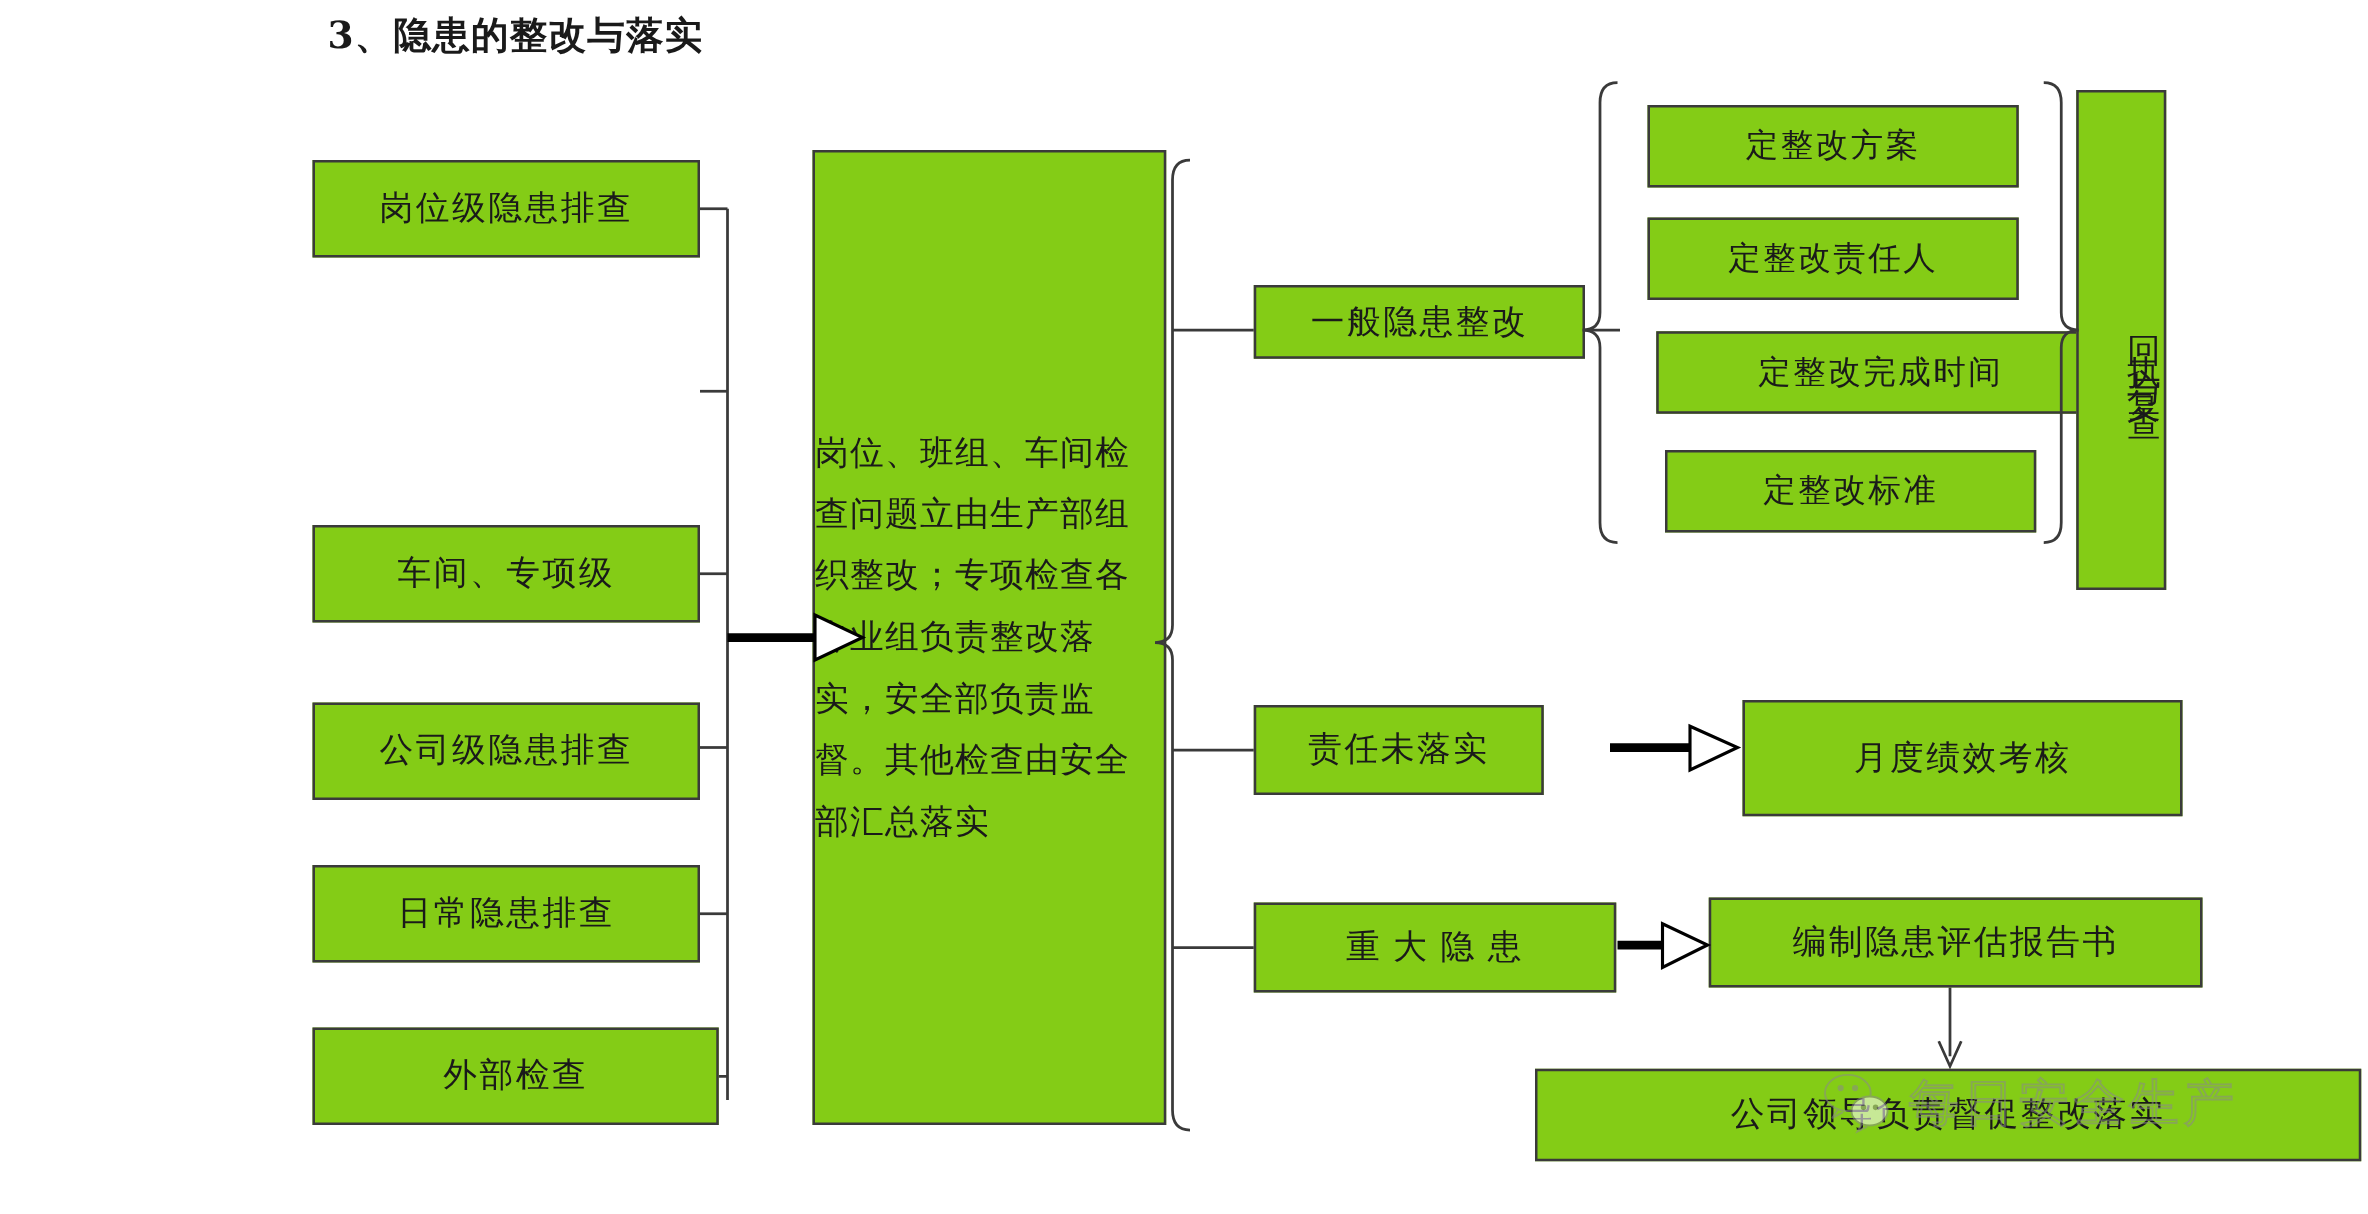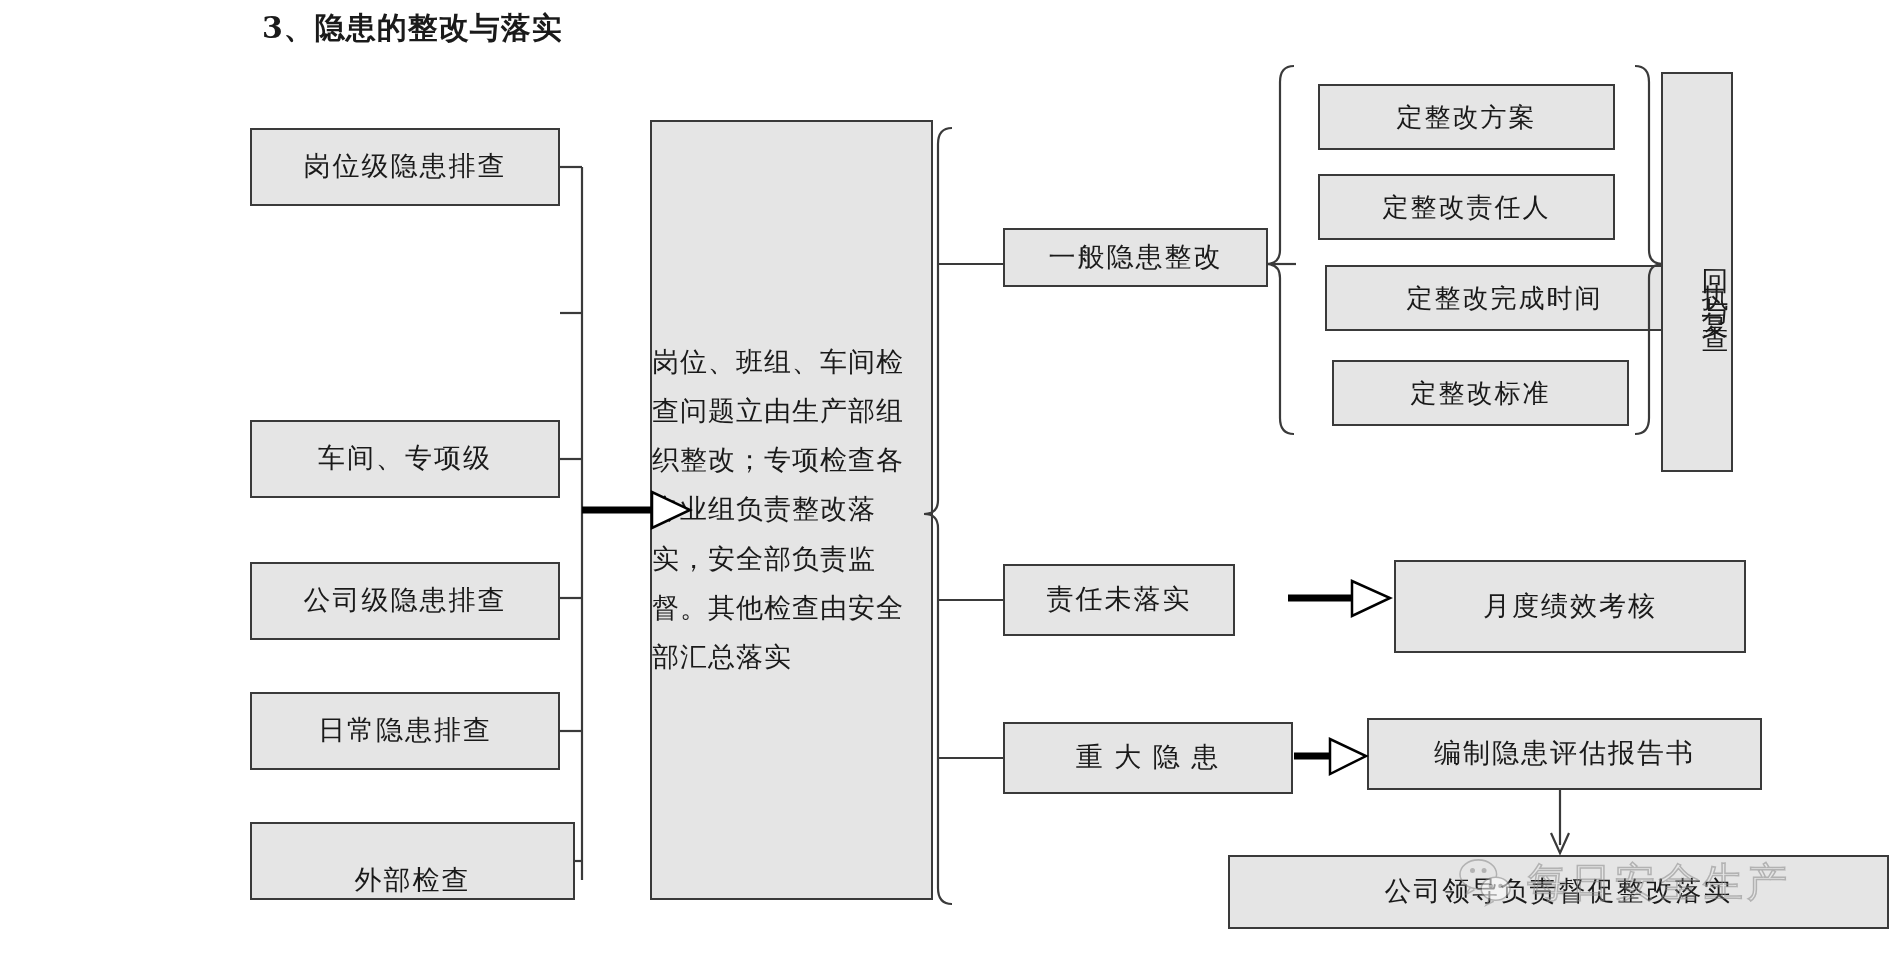--- a/index.html
+++ b/index.html
@@ -29,29 +29,29 @@
     font-weight: bold;
     letter-spacing: 1px;
     white-space: nowrap;
     font-family: "DejaVu Serif", "Liberation Serif", serif;
   }
 
   
   .box {
     position: absolute;
     border: 2px solid #3a3a3a;
-    background: #e5e5e5;
+    background: #84cc16;
     display: flex;
     align-items: center;
     justify-content: center;
     text-align: center;
     font-size: 27px;
     line-height: 1.25;
     letter-spacing: 2px;
-    font-family: Liberation Sans, sans-serif;
+    font-family: Liberation Serif, serif;
   }
 
   
   .lbox { left: 250px; width: 310px; height: 78px; }
 
   
   #center-box {
     left: 650px;
     top: 120px;
     width: 283px;
@@ -127,21 +127,21 @@
   </div>
   <div class="box lbox" style="top:420px">
     <span>车间、专项级</span>
   </div>
   <div class="box lbox" style="top:562px">
     <span>公司级隐患排查</span>
   </div>
   <div class="box lbox" style="top:692px">
     <span>日常隐患排查</span>
   </div>
-  <div class="box lbox" style="top:822px; width:325px;align-items:flex-end;">
+  <div class="box lbox" style="top:822px; width:325px;">
     <span>外部检查</span>
   </div>
 
   <div class="box" id="center-box">
     <div class="ctext">岗位、班组、车间检查问题立由生产部组织整改；专项检查各专业组负责整改落实，安全部负责监督。其他检查由安全部汇总落实</div>
   </div>
 
   <div class="box" id="general-box" style="left:1003px; top:228px; width:265px; height:59px;">
     <span>一般隐患整改</span>
   </div>

